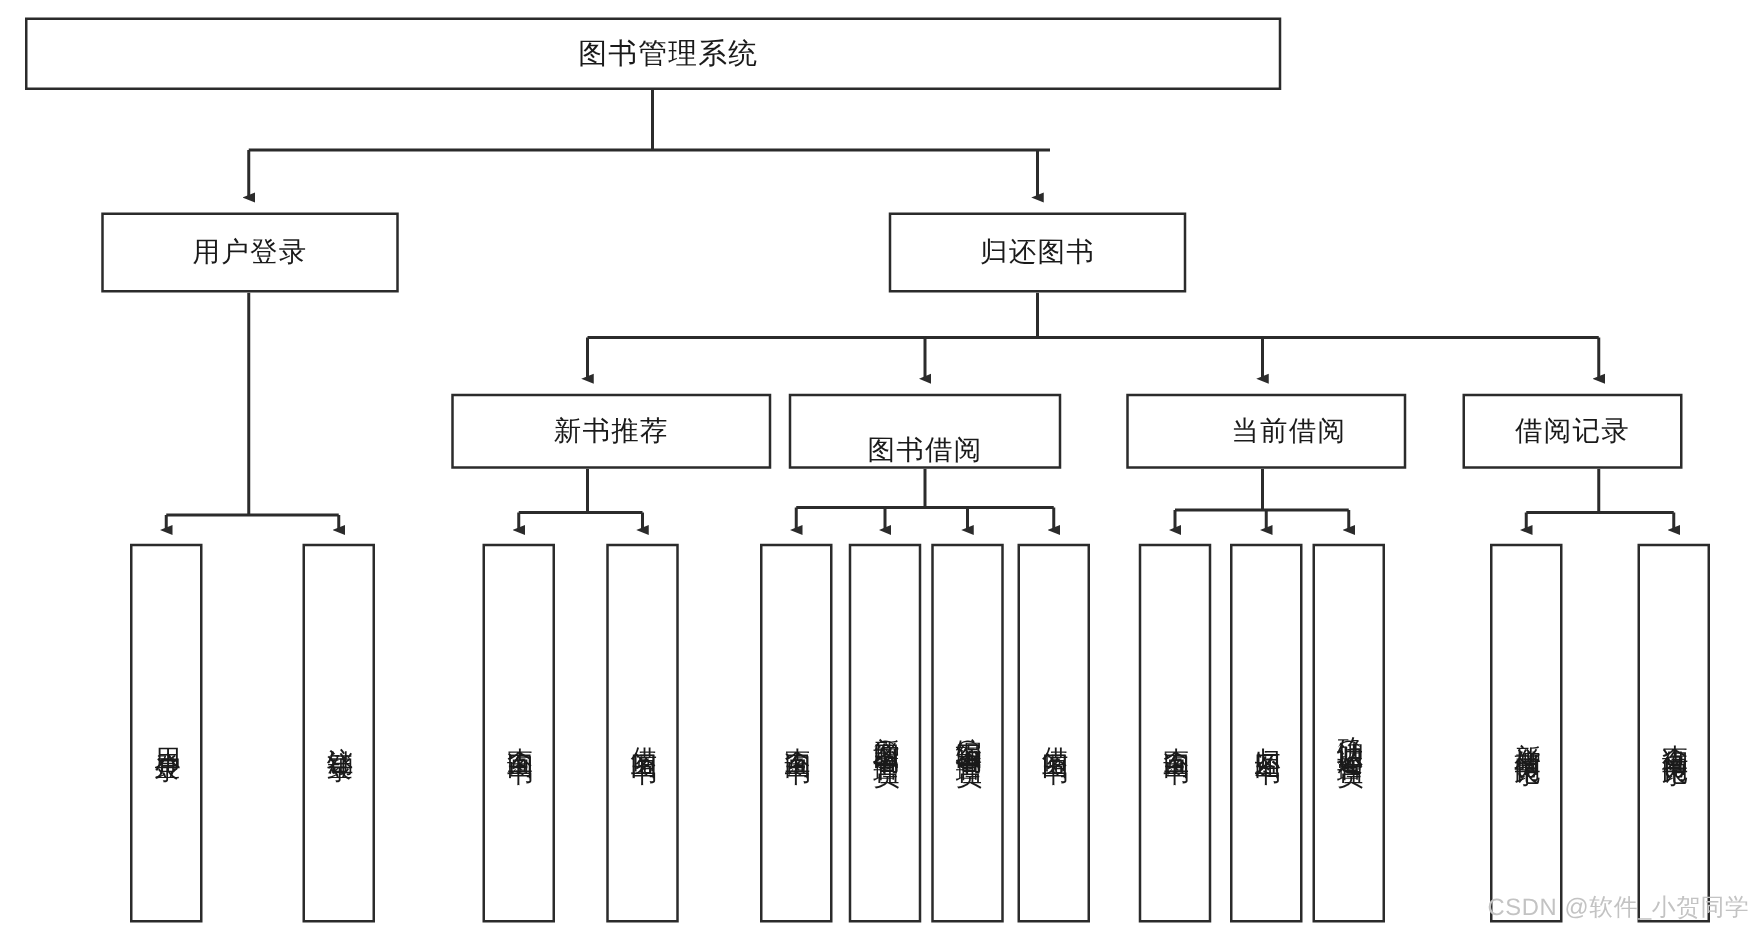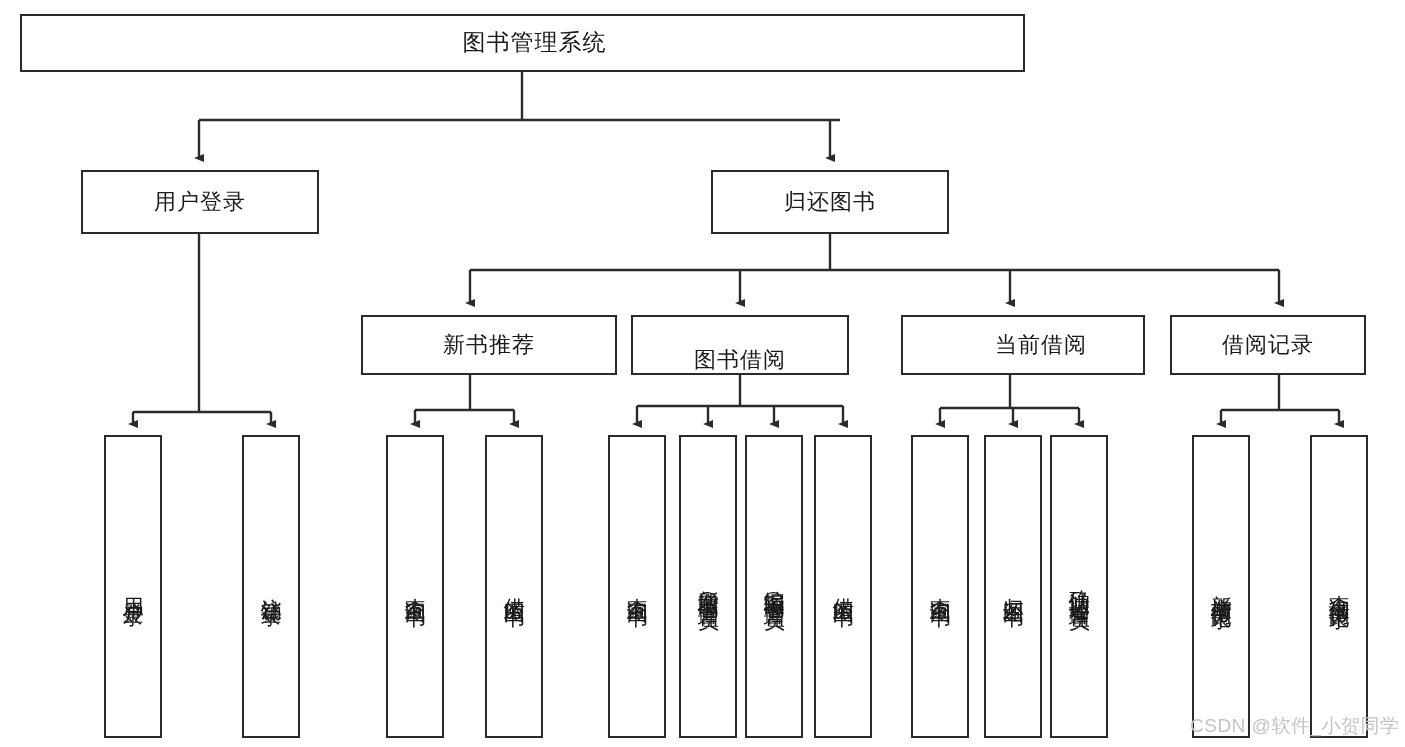--- a/index.html
+++ b/index.html
@@ -143,24 +143,24 @@
   <div class="node horiz" id="node-l1-1" style="left: 711px; top: 170px; width: 238px; height: 64px;">
     <span>归还图书</span>
   </div>
 
   <div class="node horiz" id="node-l2-0" style="left: 361px; top: 315px; width: 256px; height: 60px;">
     <span>新书推荐</span>
   </div>
   <div class="node horiz" id="node-l2-1" style="left: 631px; top: 315px; width: 218px; height: 60px; align-items: flex-end;">
     <span>图书借阅</span>
   </div>
-  <div class="node horiz" id="node-l2-2" style="left: 901px; top: 315px; width: 244px; height: 60px; padding-left: 36px;">
+  <div class="node horiz" id="node-l2-2" style="left: 901px; top: 315px; width: 224px; height: 60px; padding-left: 36px;">
     <span>当前借阅</span>
   </div>
-  <div class="node horiz" id="node-l2-3" style="left: 1170px; top: 315px; width: 196px; height: 60px; align-items: center;">
+  <div class="node horiz" id="node-l2-3" style="left: 1170px; top: 315px; width: 176px; height: 60px; align-items: center;">
     <span>借阅记录</span>
   </div>
 
   <div class="node vert" id="node-leaf-0" style="left: 104px; top: 435px; width: 58px; height: 303px;">
     <span class="vtext">用户登录</span>
   </div>
   <div class="node vert" id="node-leaf-1" style="left: 242px; top: 435px; width: 58px; height: 303px;">
     <span class="vtext">注销登录</span>
   </div>
   <div class="node vert" id="node-leaf-2" style="left: 386px; top: 435px; width: 58px; height: 303px;">

